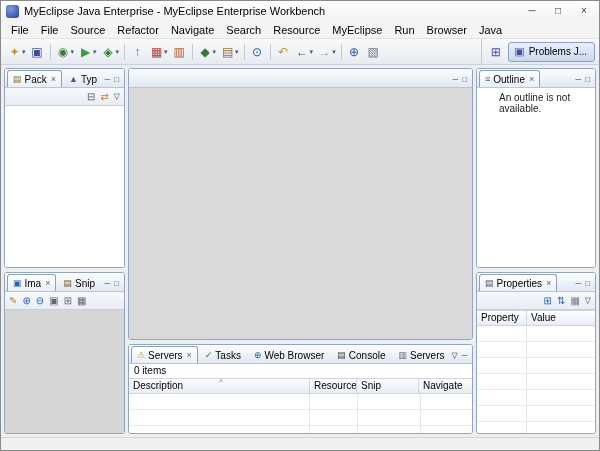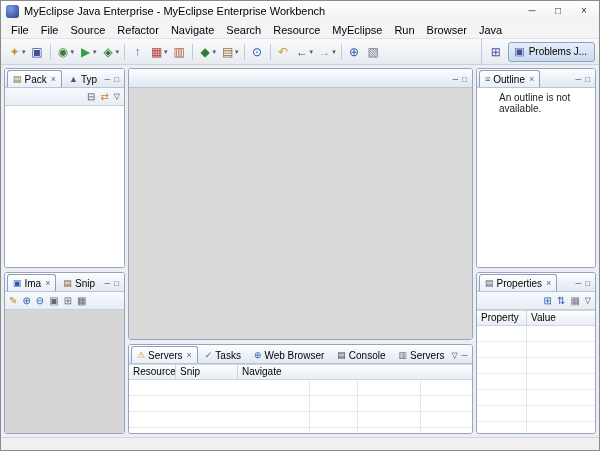--- a/index.html
+++ b/index.html
@@ -296,21 +296,26 @@
           <div class="tab" data-name="tab-servers">
             <span class="ticon" data-name="servers-icon">▥</span>
             <span data-name="tab-label">Servers</span>
           </div>
           <span class="corner" data-name="view-corner-buttons">
             <span class="cicon" data-name="view-menu-icon">▽</span>
             <span class="cicon" data-name="minimize-view-icon">─</span>
 
           </span>
         </div>
+        <div class="status-row" data-name="problems-count">0 items</div>
         <div class="thead" data-name="problems-table-header">
+          <div class="hcell" style="flex:0 0 181px" data-name="column-header-description">
+            <span>Description</span>
+            <span class="sortmark" data-name="sort-indicator-icon">^</span>
+          </div>
           <div class="hcell" style="flex:0 0 47px" data-name="column-header-resource">Resource</div>
           <div class="hcell" style="flex:0 0 62px" data-name="column-header-path">Snip</div>
           <div class="hcell" style="flex:1 1 auto;border-right:none" data-name="column-header-location">Navigate</div>
         </div>
         <div class="tbody" data-name="problems-table-body">
           <span class="vline" style="left:180px" data-name="column-divider"></span>
           <span class="vline" style="left:228px" data-name="column-divider"></span>
           <span class="vline" style="left:291px" data-name="column-divider"></span>
         </div>
       </div>

